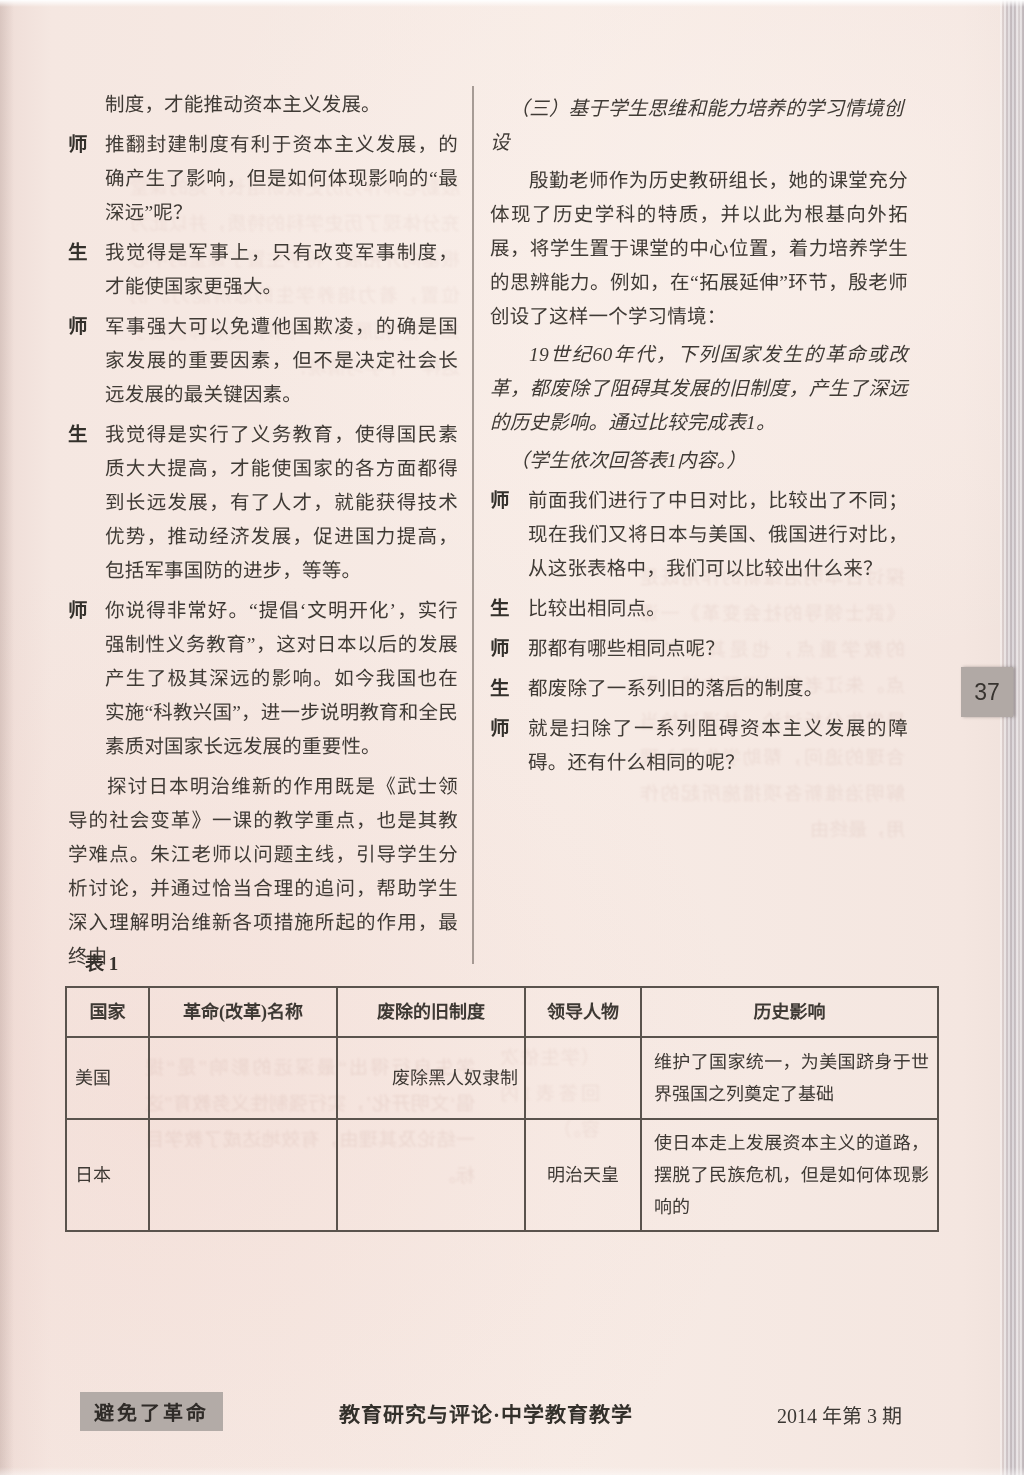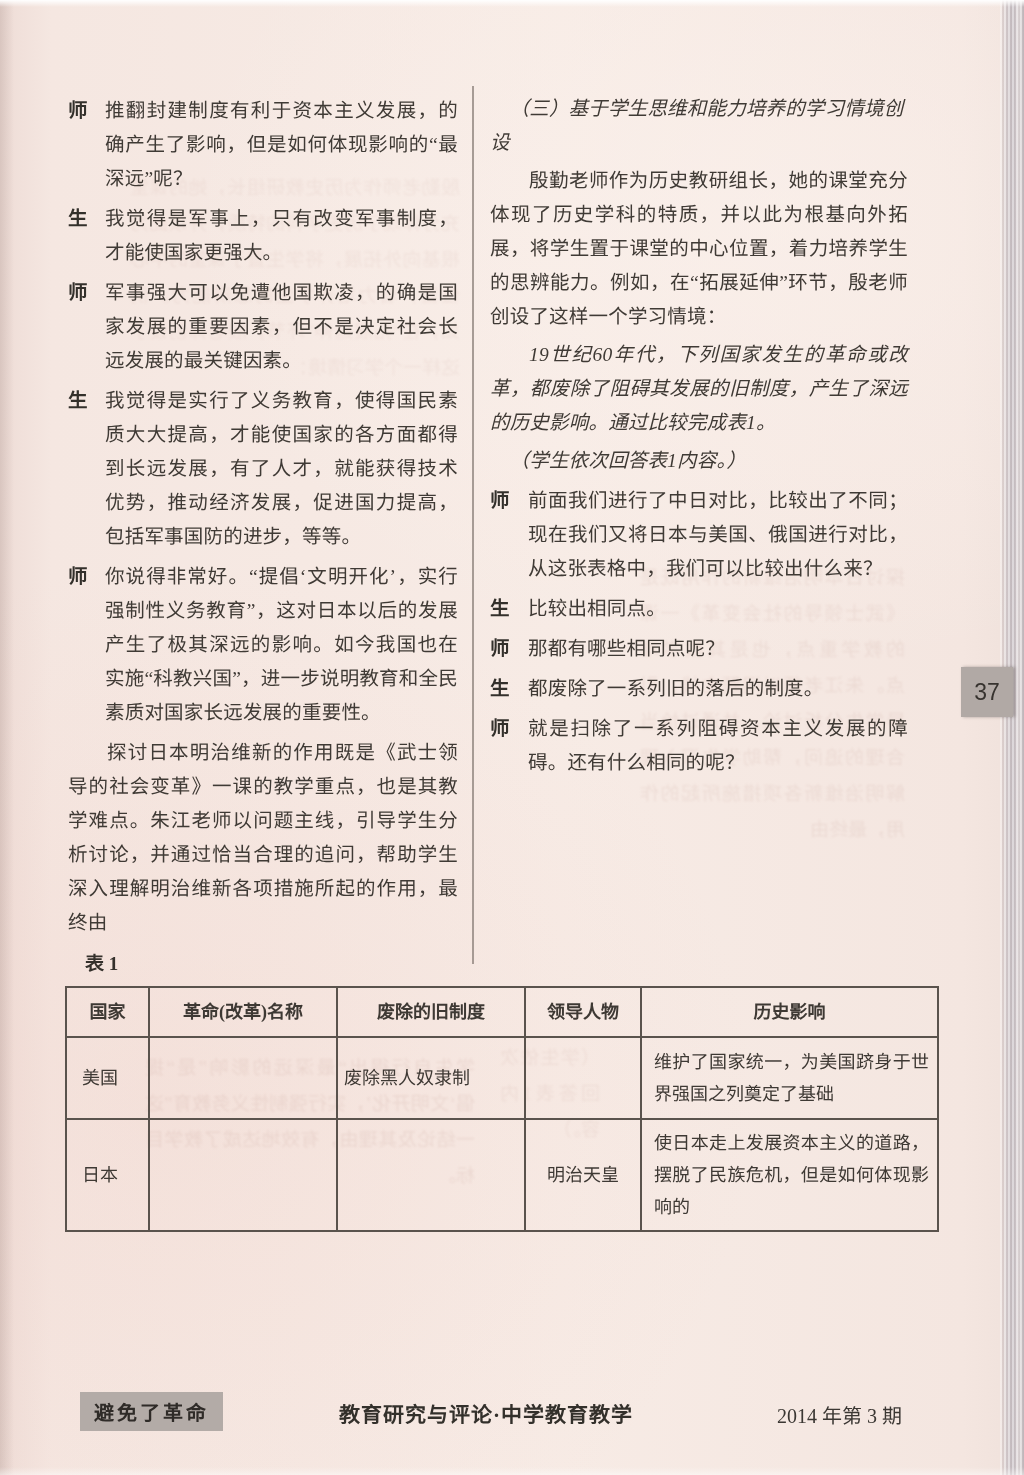--- a/index.html
+++ b/index.html
@@ -41,23 +41,23 @@
   .divider{position:absolute;left:472px;top:86px;width:2px;height:878px;background:#8b807a;opacity:.75;}
 
   .tbl-caption{position:absolute;left:85px;top:948px;font-size:19px;font-weight:bold;color:#34302b;}
   table.tbl{position:absolute;left:65px;top:986px;width:842px;border-collapse:collapse;table-layout:fixed;
     font-size:18px;line-height:32px;color:#3e3934;}
   .tbl th,.tbl td{border:2px solid #5a534d;padding:2px 6px;overflow:hidden;}
   .tbl th{font-weight:bold;text-align:center;height:44px;}
   .tbl td{vertical-align:middle;}
   .tbl .c0{width:69px;}  .tbl .c1{width:174px;margin-left:44px;} .tbl .c2{width:174px;}
   .tbl .c3{width:102px;} .tbl .c4{width:283px;}
-  .tbl td.c0{padding-left:15px;text-align:left;margin-left:26px;}
+  .tbl td.c0{padding-left:8px;text-align:left;margin-left:26px;}
   .tbl td.c1{padding-left:14px;text-align:left;}
-  .tbl td.c2{text-align:left;}
+  .tbl td.c2{text-align:right;}
   .tbl td.c3{text-align:center;}
   .tbl td.c4{padding:4px 8px 4px 12px;text-align:justify;}
   .tbl tr.r0 td{height:72px;}
   .tbl tr.r1 td{height:104px;}
   .tbl tr.r2 td{height:102px;}
 
   .page-tab{position:absolute;left:961px;top:667px;width:52px;height:50px;background:#b1a9a5;
     display:flex;align-items:center;justify-content:center;font-family:"Liberation Sans","DejaVu Sans",sans-serif;
     font-size:23px;color:#37332f;box-shadow:2px 0 3px rgba(90,80,76,.45);}
 
@@ -85,20 +85,21 @@
   <div class="edge-bottom"></div>
 
   <div class="bleed bleed-1" aria-hidden="true">殷勤老师作为历史教研组长，她的课堂充分体现了历史学科的特质，并以此为根基向外拓展，将学生置于课堂的中心位置，着力培养学生的思辨能力。例如，在“拓展延伸”环节，殷老师创设了这样一个学习情境：</div>
   <div class="bleed bleed-2" aria-hidden="true">探讨日本明治维新的作用既是《武士领导的社会变革》一课的教学重点，也是其教学难点。朱江老师以问题主线，引导学生分析讨论，并通过恰当合理的追问，帮助学生深入理解明治维新各项措施所起的作用，最终由</div>
   <div class="bleed bleed-3" aria-hidden="true">学生自行得出“最深远的影响”是“提倡‘文明开化’，实行强制性义务教育”这一结论及其理由，有效地达成了教学目标。</div>
   <div class="bleed bleed-4" aria-hidden="true">（学生依次回答表1内容。）</div>
 
   <div class="divider"></div>
 
   <div class="col col-left">
+    <div class="cont">制度，才能推动资本主义发展。</div>
     <div id="left-dialogue">
         <div class="dlg">
           <span class="spk">师</span>
           <span class="txt">推翻封建制度有利于资本主义发展，的确产生了影响，但是如何体现影响的“最深远”呢？</span>
         </div>
         <div class="dlg">
           <span class="spk">生</span>
           <span class="txt">我觉得是军事上，只有改变军事制度，才能使国家更强大。</span>
         </div>
         <div class="dlg">

